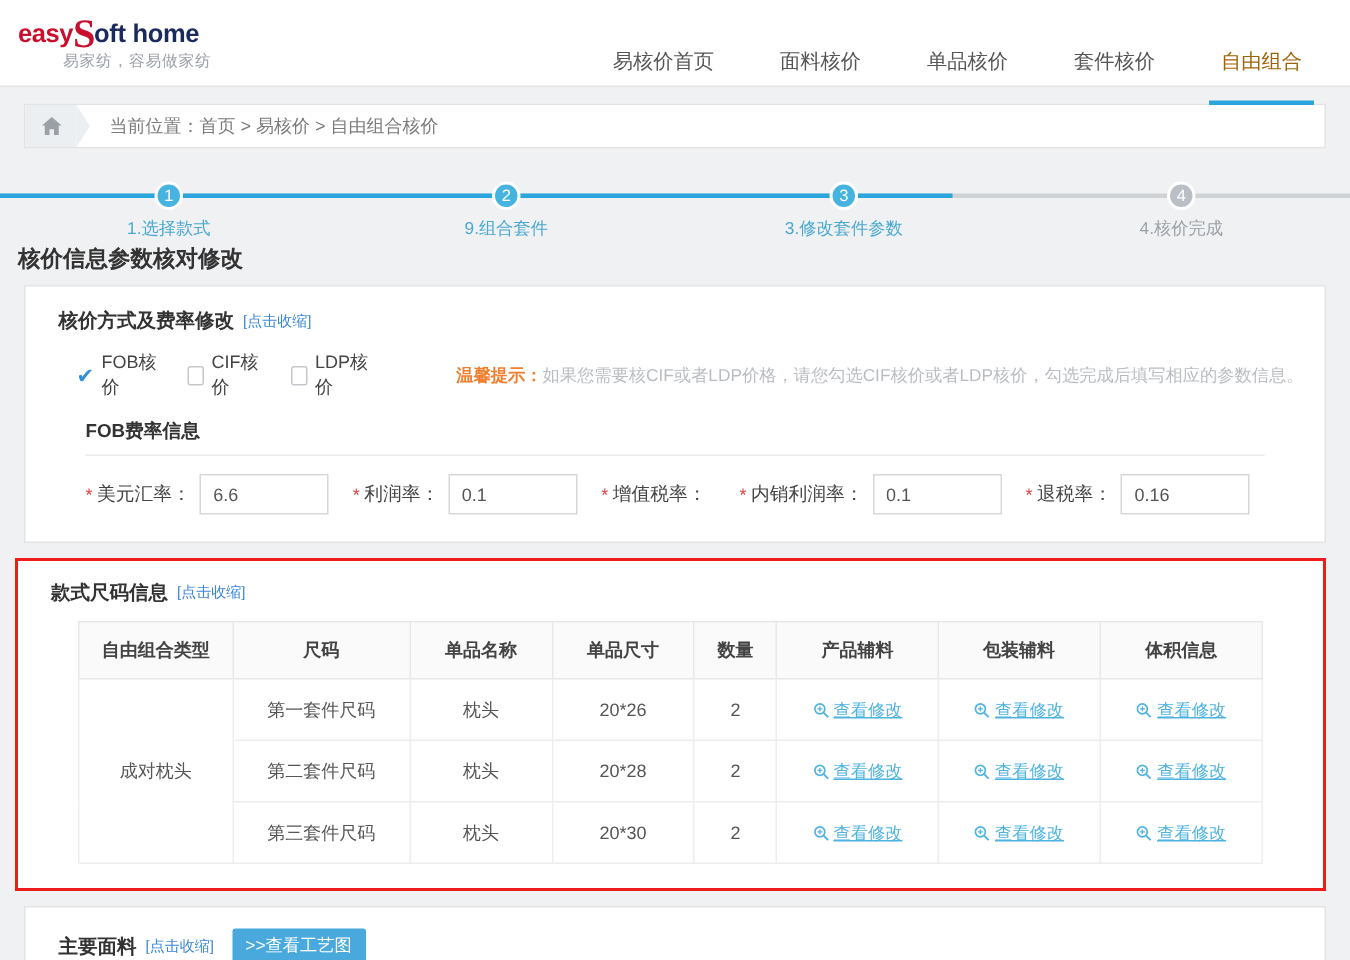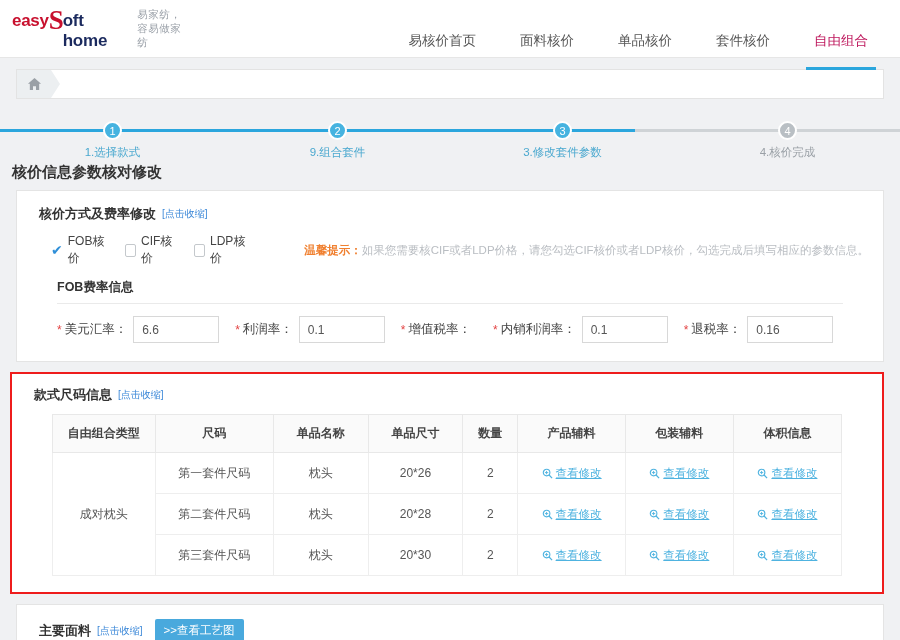--- a/index.html
+++ b/index.html
@@ -18,21 +18,21 @@
     position: relative;
     height: 58px;
     background: #ffffff;
     border-bottom: 1px solid #e6e6e6;
     display: flex;
     align-items: center;
   }
   .logo-wrap {
     margin-left: 12px;
     display: flex;
-    flex-direction: row;
+    flex-direction: column;
     justify-content: space-between;
     width: 170px;
   }
   .logo-line1 {
     display: flex;
     align-items: baseline;
     height: 24px;
   }
   .logo-easy {
     color: #c8102e;
@@ -76,21 +76,21 @@
     height: 58px;
     display: flex;
     align-items: center;
     padding: 0 22px;
     font-size: 13.5px;
     color: #555;
     cursor: pointer;
     white-space: nowrap;
     margin-top: 24px;
   }
-  .nav-item.active { color: #be185d; }
+  .nav-item.active { color: #a16207; }
   .nav-item.active::after {
     content: "";
     position: absolute;
     left: 14px; right: 14px; bottom: 0;
     height: 3px;
     background: #2ba6dd;
   }
 
   
   .crumb-outer {
@@ -350,20 +350,21 @@
   </div>
 </div>
 
 <div class="crumb-outer">
   <div class="crumb">
     <div class="crumb-home">
       <svg width="15" height="14" viewBox="0 0 16 15">
         <path d="M8 1 L15 7.2 L13 7.2 L13 14 L9.6 14 L9.6 9.8 L6.4 9.8 L6.4 14 L3 14 L3 7.2 L1 7.2 Z" fill="#9aa0a6"></path>
       </svg>
     </div>
+    <span class="crumb-text">当前位置：首页 &gt; 易核价 &gt; 自由组合核价</span>
   </div>
 </div>
 
 <div class="steps">
   <div class="step-line"></div>
   <div class="step-line-done"></div>
   <div class="step-items">
     <div class="step">
       <div class="step-dot">1</div>
       <div class="step-label">1.选择款式</div>

